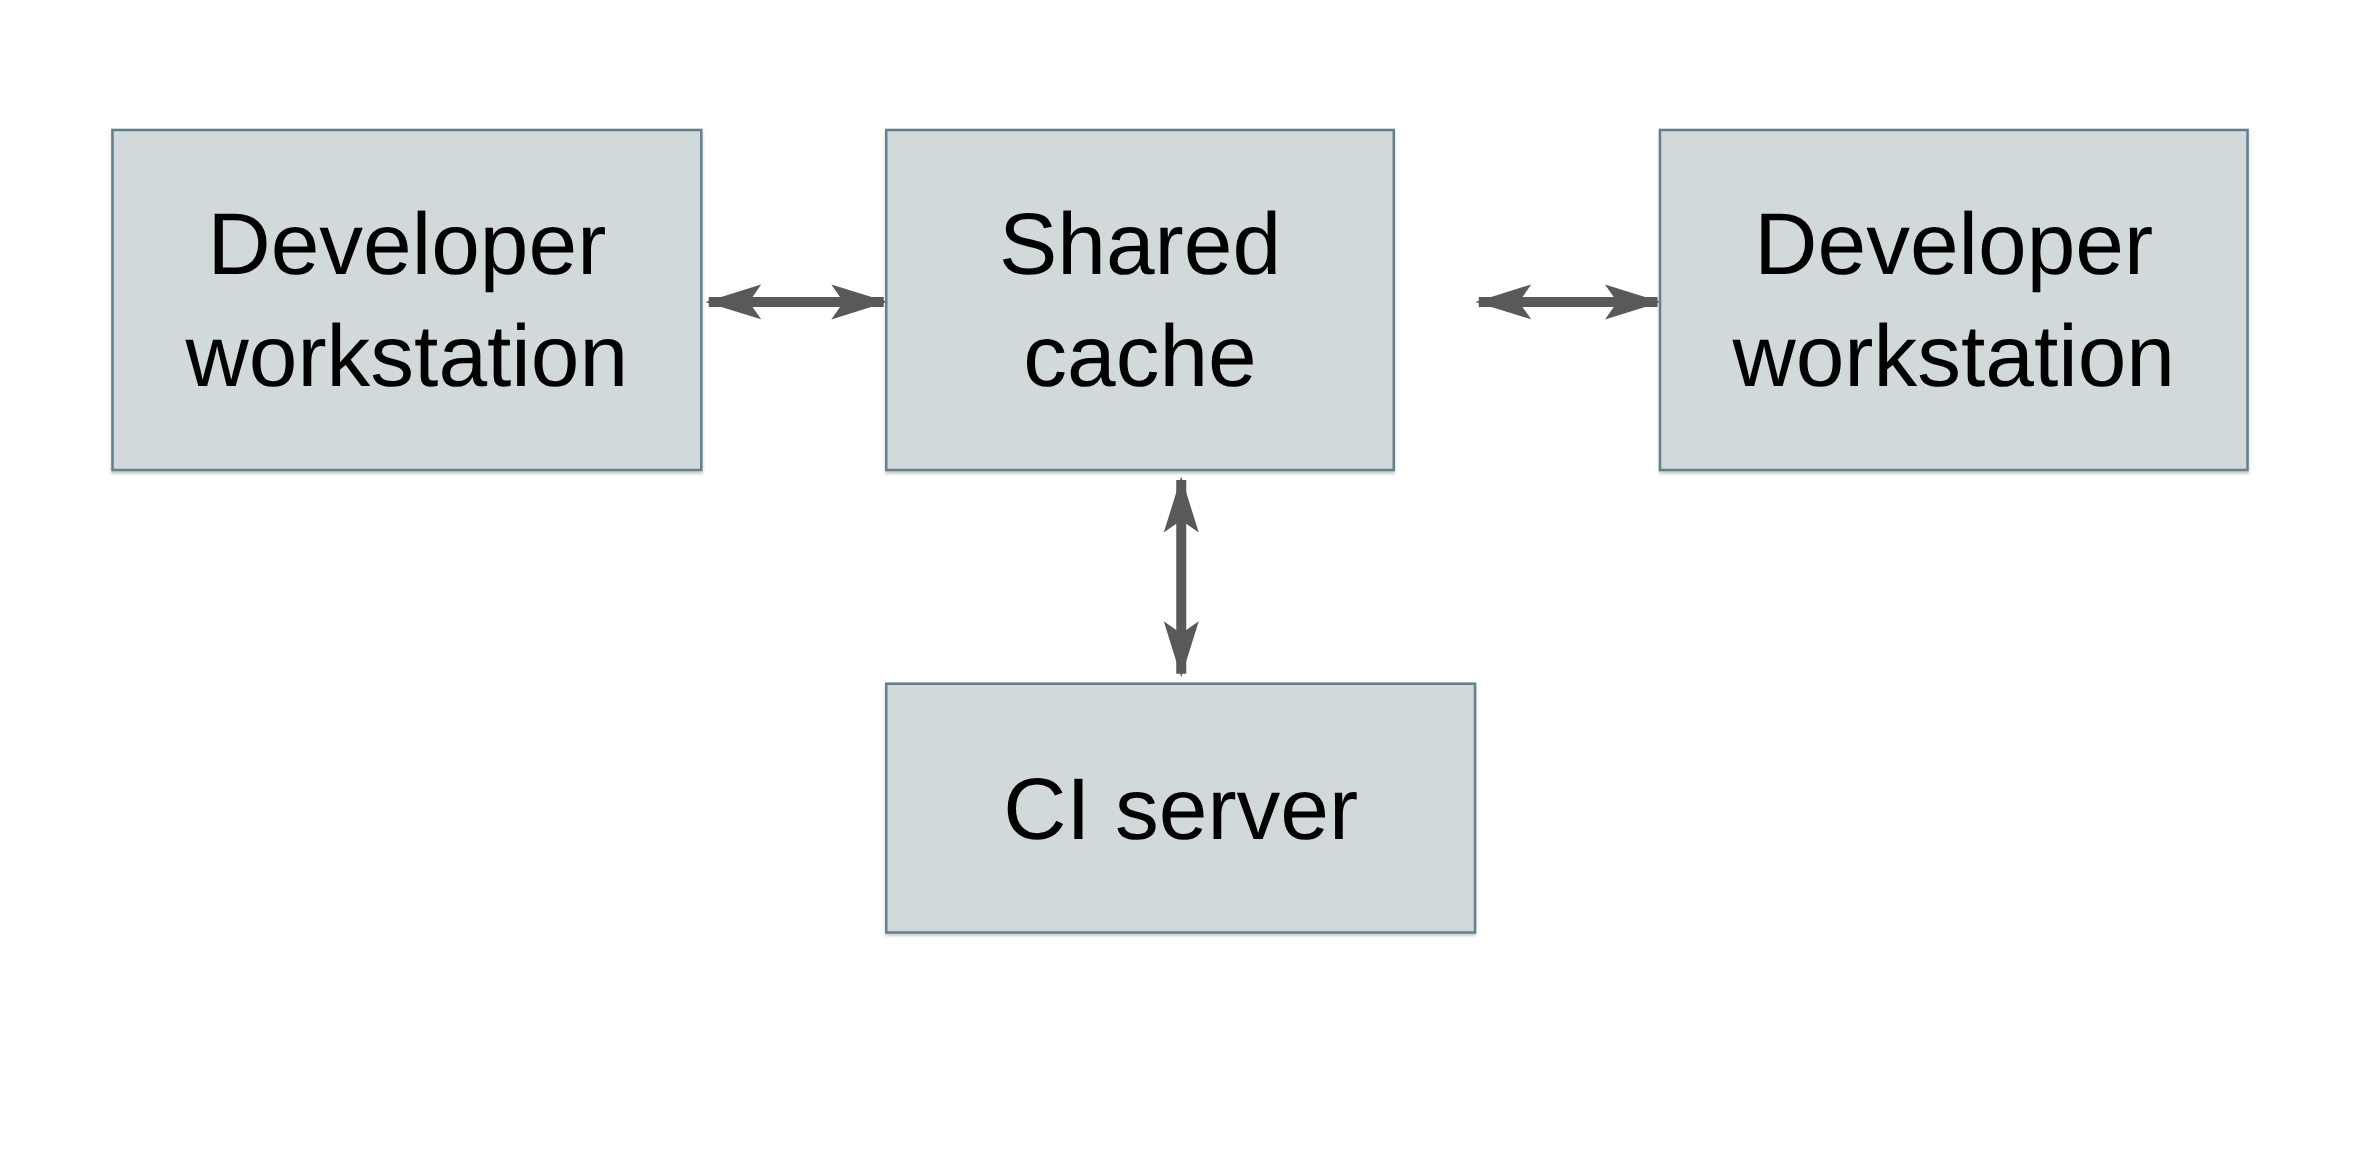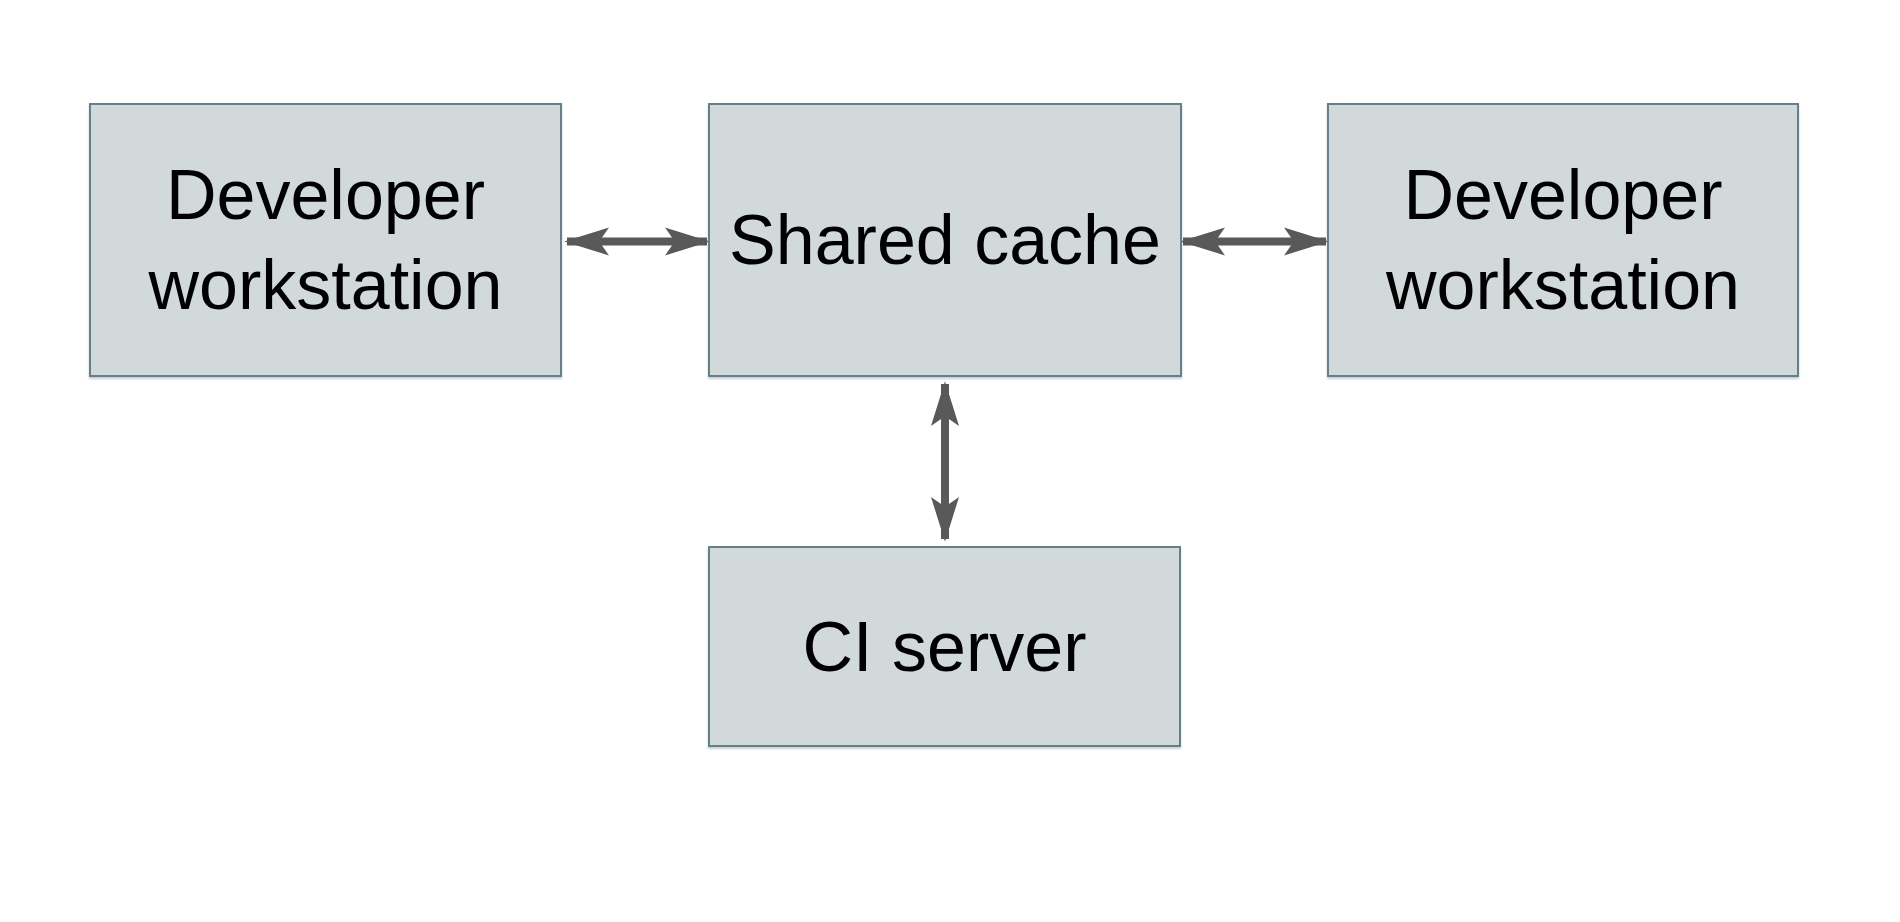--- a/index.html
+++ b/index.html
@@ -45,21 +45,21 @@
     display: flex;
     align-items: center;
     justify-content: center;
     text-align: center;
     font-size: 70px;
     line-height: 90px;
     color: var(--text);
     letter-spacing: 0px;
   }
   .node-dev-left   { left: 89px;   top: 103px; width: 473px; height: 274px; }
-  .node-cache      { left: 708px;  top: 103px; width: 474px; height: 274px; }
+  .node-cache      { left: 708px;  top: 103px; width: 408px; height: 274px; }
   .node-dev-right  { left: 1327px; top: 103px; width: 472px; height: 274px; }
   .node-ci         { left: 708px;  top: 546px; width: 473px; height: 201px; }
   .node .label {
     display: block;
     padding: 0 10px;
   }
 </style>
 </head>
 <body>
 

